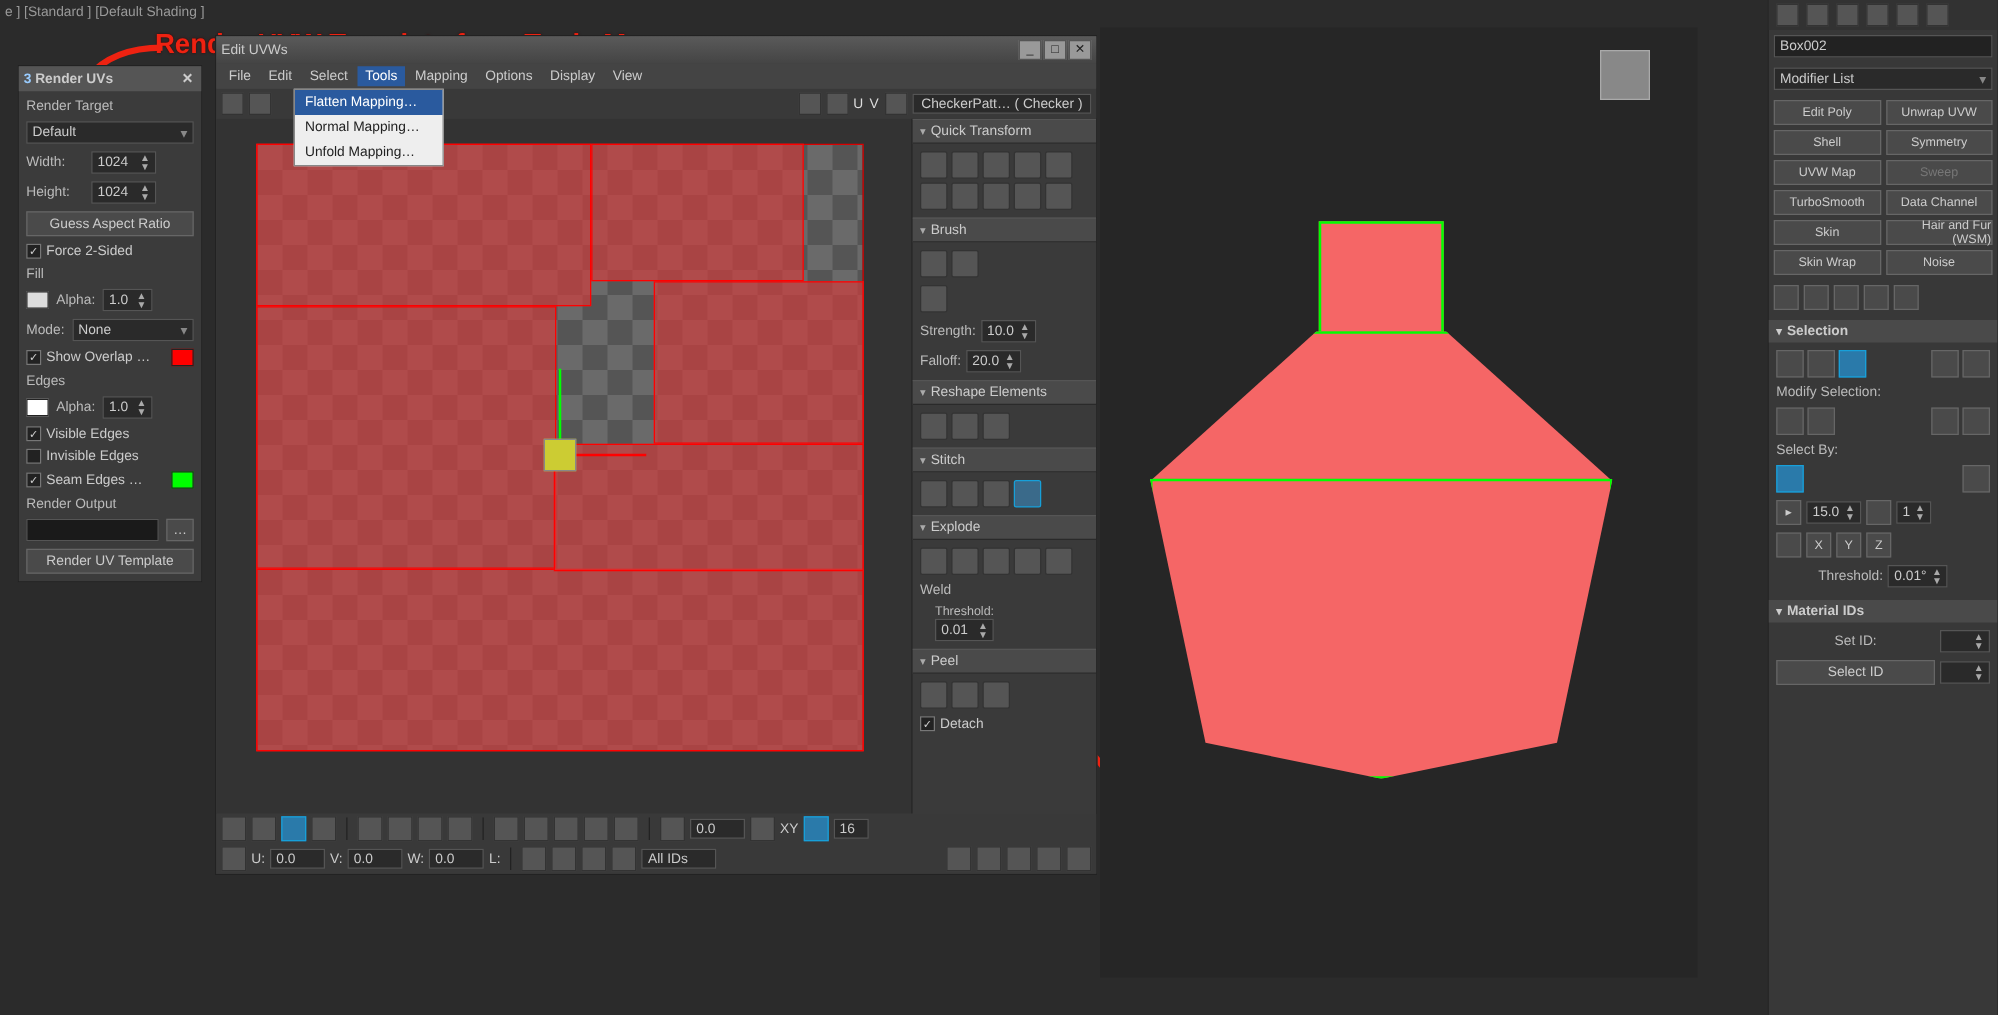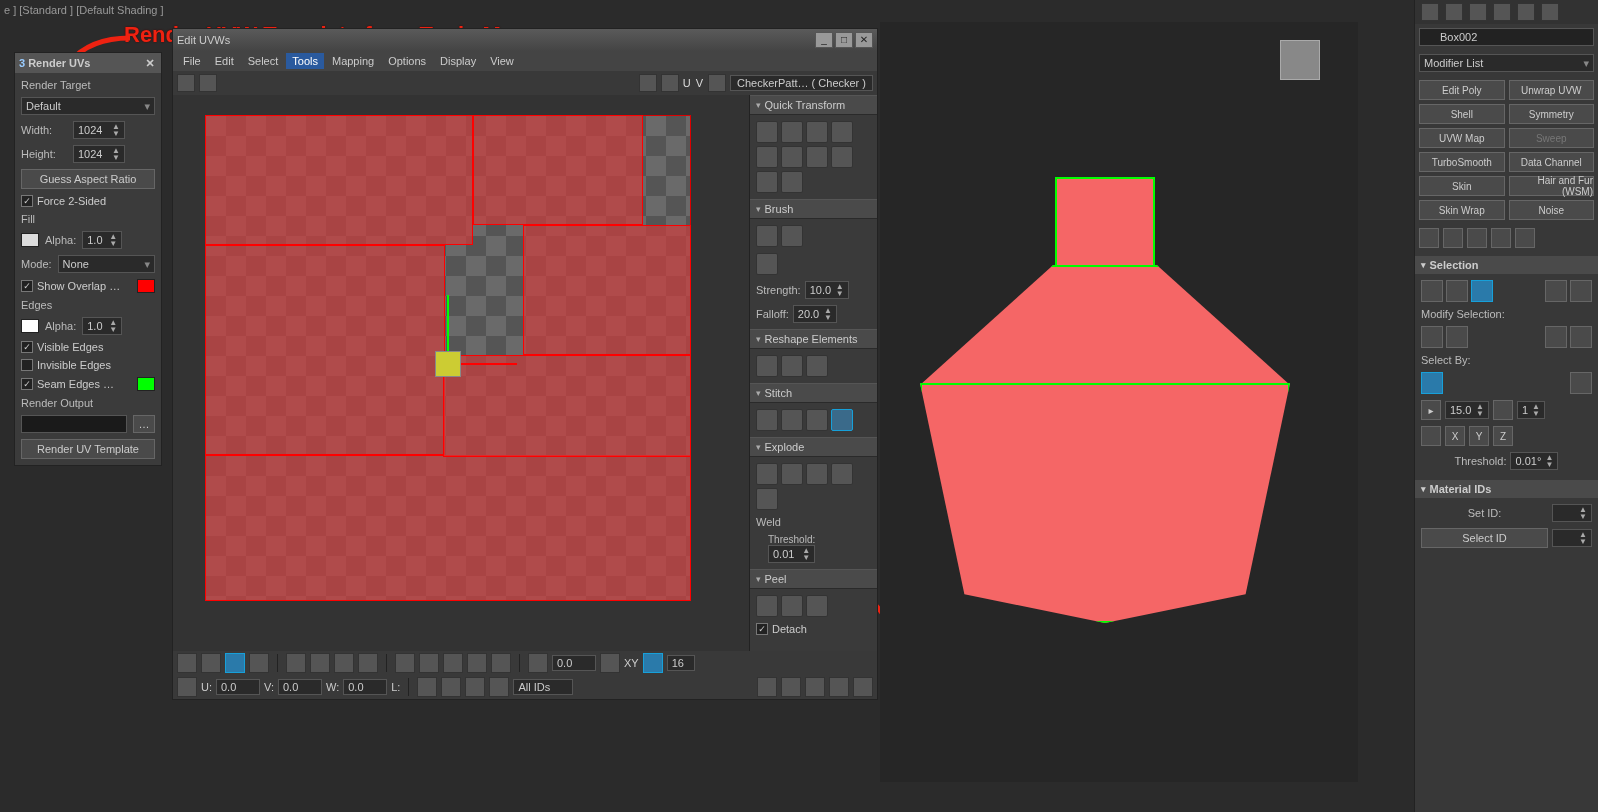--- a/index.html
+++ b/index.html
@@ -47,21 +47,21 @@
 .uvshape { position:absolute; background:rgba(210,60,60,0.68); border:1px solid #f00; }
 .gizmo-y { position:absolute; width:2px; height:70px; background:#0f0; }
 .gizmo-x { position:absolute; height:2px; width:70px; background:#f00; }
 .gizmo-sq { position:absolute; width:26px; height:26px; background:#cccc33; border:1px solid #888; }
 .uv-bottom { background:#393939; }
 .uv-bottom .row { height:24px; display:flex; align-items:center; gap:4px; padding:0 4px; }
 .uv-bottom .ico { width:20px; height:20px; background:#555; border:1px solid #333; }
 .uv-bottom .ico.act { background:#2a7aaa; border-color:#17a0d9; }
 .uv-bottom .sep { width:1px; height:18px; background:#222; margin:0 4px; }
 .uv-bottom .field { background:#2a2a2a; border:1px solid #555; padding:1px 4px; min-width:44px; }
-.uv-side { width:128px; background:#3a3a3a; border-left:1px solid #222; overflow:hidden; }
+.uv-side { width:148px; background:#3a3a3a; border-left:1px solid #222; overflow:hidden; }
 .uv-main { display:flex; flex:1; overflow:hidden; }
 .rollhdr { background:#4a4a4a; border-top:1px solid #555; border-bottom:1px solid #2a2a2a; padding:3px 6px; display:flex; align-items:center; gap:4px; }
 .rollhdr::before { content:"▾"; font-size:9px; color:#aaa; }
 .rollbody { padding:6px; display:flex; flex-direction:column; gap:6px; }
 .iconrow { display:flex; flex-wrap:wrap; gap:3px; }
 .iconrow .ic { width:22px; height:22px; background:#555; border:1px solid #333; border-radius:2px; }
 .iconrow .ic.hl { border-color:#17a0d9; background:#3a6a8a; }
 .pair { display:flex; align-items:center; gap:4px; }
 
 
@@ -73,21 +73,21 @@
 .body3d { position:absolute; left:0; top:206px; width:370px; height:240px; background:#f56666; border:2px solid #0f0;
   clip-path:polygon(0 0,100% 0,88% 88%,50% 100%,12% 88%); }
 .viewcube { position:absolute; right:28px; top:8px; width:60px; height:60px; }
 .viewcube .cube { width:40px; height:40px; background:#888; border:1px solid #aaa; margin:10px auto; }
 
 
 .cmd { position:absolute; right:0; top:0; width:184px; height:812px; background:#383838; border-left:1px solid #222; display:flex; flex-direction:column; }
 .cmd .top { height:24px; background:#323232; display:flex; align-items:center; gap:6px; padding:0 6px; }
 .cmd .top .tic { width:18px; height:18px; background:#555; border:1px solid #333; }
 .cmd .objname { padding:4px; }
-.cmd .objname .inputf { background:#222; border:1px solid #555; height:18px; padding:0 20px; display:flex; align-items:center; }
+.cmd .objname .inputf { background:#222; border:1px solid #555; height:18px; padding:0 4px; display:flex; align-items:center; }
 .cmd .modsel { padding:4px; }
 .cmd .modgrid { display:grid; grid-template-columns:1fr 1fr; gap:4px; padding:4px;text-align:right; }
 .cmd .modgrid .mbtn { background:#4a4a4a; border:1px solid #666; height:20px; display:flex; align-items:center; justify-content:center; font-size:10px; }
 .cmd .modgrid .mbtn.disabled { color:#777; }
 .cmd .stack { margin:4px; border:1px solid #555; background:#2a2a2a; height:110px; padding:4px; font-size:10px; overflow:hidden; }
 .cmd .stack .srow { padding:1px 2px; }
 .cmd .stack .srow.sel { background:#1a4a7a; }
 .cmd .stack .indent { padding-left:18px; color:#aaa; }
 .cmd .icobar { display:flex; gap:4px; padding:4px; }
 .cmd .icobar .ib { width:20px; height:20px; background:#4a4a4a; border:1px solid #666; }
@@ -217,20 +217,25 @@
   </div>
   <div class="uv-menu">
     <span class="mi">File</span>
     <span class="mi">Edit</span>
     <span class="mi">Select</span>
     <span class="mi open">Tools</span>
     <span class="mi">Mapping</span>
     <span class="mi">Options</span>
     <span class="mi">Display</span>
     <span class="mi">View</span>
+    <div class="dropdown">
+      <div class="di sel">Flatten Mapping…</div>
+      <div class="di">Normal Mapping…</div>
+      <div class="di">Unfold Mapping…</div>
+    </div>
   </div>
   <div class="uv-toolbar">
     <span class="tico"></span>
     <span class="tico"></span>
     <span class="sp"></span>
     <span class="tico"></span>
     <span class="tico"></span>
     <span class="uvtxt">U V</span>
     <span class="tico"></span>
     <div class="drop">CheckerPatt… ( Checker )</div>

